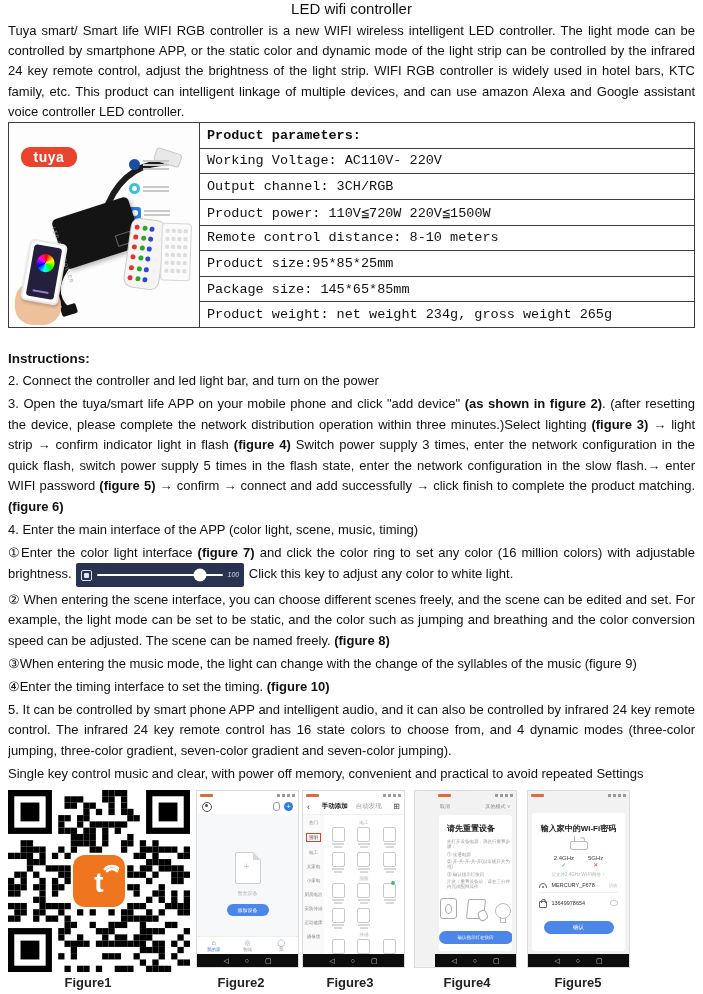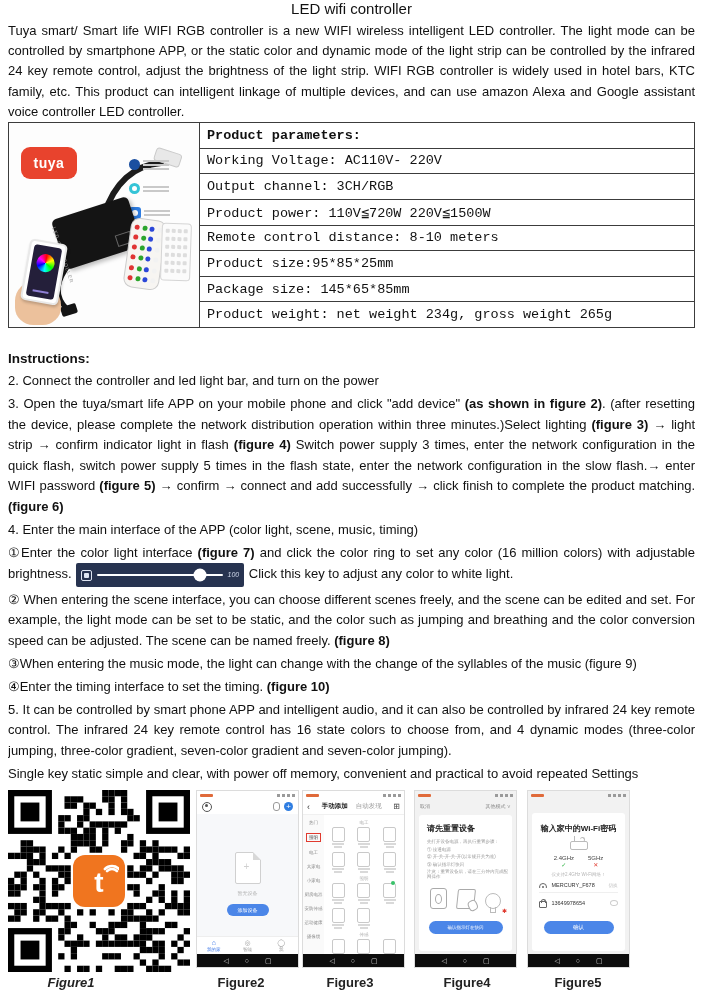--- a/index.html
+++ b/index.html
@@ -9,21 +9,21 @@
   .doc-title{position:absolute;top:0;left:0;right:0;text-align:center;font-size:15px;}
   .intro{position:absolute;top:21px;left:8px;right:8px;font-size:13px;line-height:20.2px;text-align:justify;}
   
   .product{position:absolute;top:122px;left:8px;right:8px;height:206px;border:1px solid #3c3c3c;display:flex;box-sizing:border-box;}
   .photo{width:190px;border-right:1px solid #3c3c3c;position:relative;overflow:hidden;background:#fdfdfd;}
   .ptable{flex:1;display:flex;flex-direction:column;font-size:13.5px;font-family:Liberation Mono, monospace;}
   .prow{flex:1;display:flex;align-items:center;padding-left:7px;border-bottom:1px solid #3c3c3c;}
   .prow:last-child{border-bottom:none;}
   .prow.hdr{font-weight:bold;}
   
-  .tuya-logo{position:absolute;left:12px;top:24px;width:56px;height:32px;background:#e8432d;border-radius:9px;color:#fff;font-weight:bold;font-size:14px;display:flex;align-items:center;justify-content:center;letter-spacing:.5px;}
+  .tuya-logo{position:absolute;left:12px;top:24px;width:56px;height:20px;background:#e8432d;border-radius:9px;color:#fff;font-weight:bold;font-size:14px;display:flex;align-items:center;justify-content:center;letter-spacing:.5px;}
   .badge{position:absolute;display:flex;align-items:center;gap:3px;}
   .badge .bars{display:flex;flex-direction:column;gap:2px;}
   .badge .bars i{display:block;width:26px;height:2px;background:#c9c9c9;}
   .bdot{width:11px;height:11px;border-radius:50%;background:#1a4fa0;}
   .bring{width:11px;height:11px;border-radius:50%;border:3px solid #35c4d7;box-sizing:border-box;background:#fff;}
   .bcam{width:12px;height:12px;border-radius:3px;background:#2f7de1;position:relative;}
   .bcam:after{content:"";position:absolute;inset:3px;border-radius:50%;background:#fff;}
   .ctrl-box{position:absolute;left:48px;top:84px;width:80px;height:52px;background:#141414;border-radius:5px;transform:rotate(-18deg);box-shadow:2px 3px 4px rgba(0,0,0,.25);}
   .ctrl-box span{position:absolute;left:4px;top:7px;color:#9a9a9a;font-size:5px;transform:rotate(90deg);transform-origin:left top;letter-spacing:1px;white-space:nowrap;}
   .ctrl-box i{position:absolute;right:8px;bottom:6px;width:14px;height:10px;border:1px solid #666;}
@@ -253,21 +253,21 @@
         <span class="track">
           <span class="thumb"></span>
         </span>
         <span class="sval">100</span>
       </span>
 <span>Click this key to adjust any color to white light.</span></p>
   <p><span>② When entering the scene interface, you can choose different scenes freely, and the scene can be edited and set. For example, the light mode can be set to be static, and the color such as jumping and breathing and the color conversion speed can be adjusted. The scene can be named freely. </span><span class="b">(figure 8)</span></p>
   <p><span>③When entering the music mode, the light can change with the change of the syllables of the music (figure 9)</span></p>
   <p><span>④Enter the timing interface to set the timing. </span><span class="b">(figure 10)</span></p>
   <p><span>5. It can be controlled by smart phone APP and intelligent audio, and it can also be controlled by infrared 24 key remote control. The infrared 24 key remote control has 16 state colors to choose from, and 4 dynamic modes (three-color jumping, three-color gradient, seven-color gradient and seven-color jumping).</span></p>
-  <p><span>Single key static simple and clear, with power off memory, convenient and practical to avoid repeated Settings</span></p>
+  <p><span>Single key control music and clear, with power off memory, convenient and practical to avoid repeated Settings</span></p>
 </div>
 
 <div class="figs">
 
   <div class="qr-wrap">
     <svg id="qr-svg" width="182" height="182" viewBox="0 0 183 183">
         <rect x="94.65517241379311" y="0" width="6.310344827586207" height="6.310344827586207" fill="#000"></rect>
         <rect x="100.96551724137932" y="0" width="6.310344827586207" height="6.310344827586207" fill="#000"></rect>
         <rect x="107.27586206896552" y="0" width="6.310344827586207" height="6.310344827586207" fill="#000"></rect>
         <rect x="113.58620689655173" y="0" width="6.310344827586207" height="6.310344827586207" fill="#000"></rect>
@@ -699,21 +699,21 @@
           </div>
         </div>
     </div>
     <div class="abar">
         <span>◁</span>
         <span>○</span>
         <span>▢</span>
       </div>
   </div>
 
-  <div class="phone greybg" style="left:414px;">
+  <div class="phone greybg" style="left:414px;padding-left:20px;">
     <div class="sbar">
         <span class="car"></span>
         <span class="sic2">
           <i></i>
           <i></i>
           <i></i>
           <i></i>
         </span>
       </div>
     <div class="f4head">
@@ -775,18 +775,18 @@
         </div>
       <div class="pill f5btn">确认</div>
     </div>
     <div class="abar">
         <span>◁</span>
         <span>○</span>
         <span>▢</span>
       </div>
   </div>
 
-  <div class="caption" style="left:71px;font-style:italic;">Figure1</div>
+  <div class="caption" style="left:88px;">Figure1</div>
   <div class="caption" style="left:241px;">Figure2</div>
   <div class="caption" style="left:350px;">Figure3</div>
   <div class="caption" style="left:467px;">Figure4</div>
   <div class="caption" style="left:578px;">Figure5</div>
 </div>
 
 </body></html>

